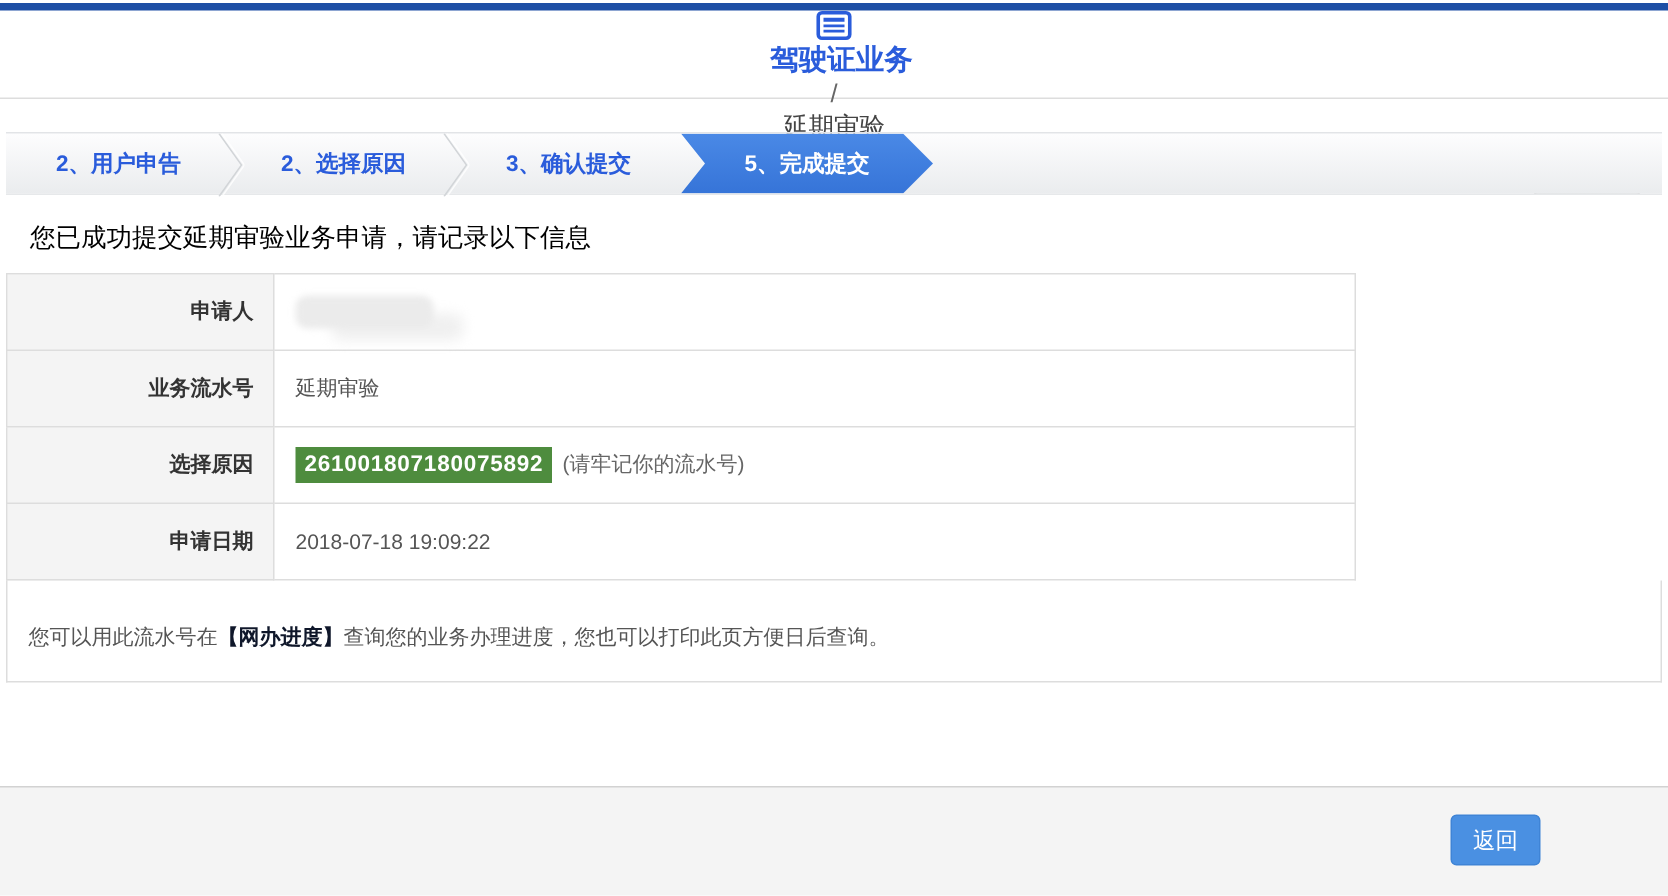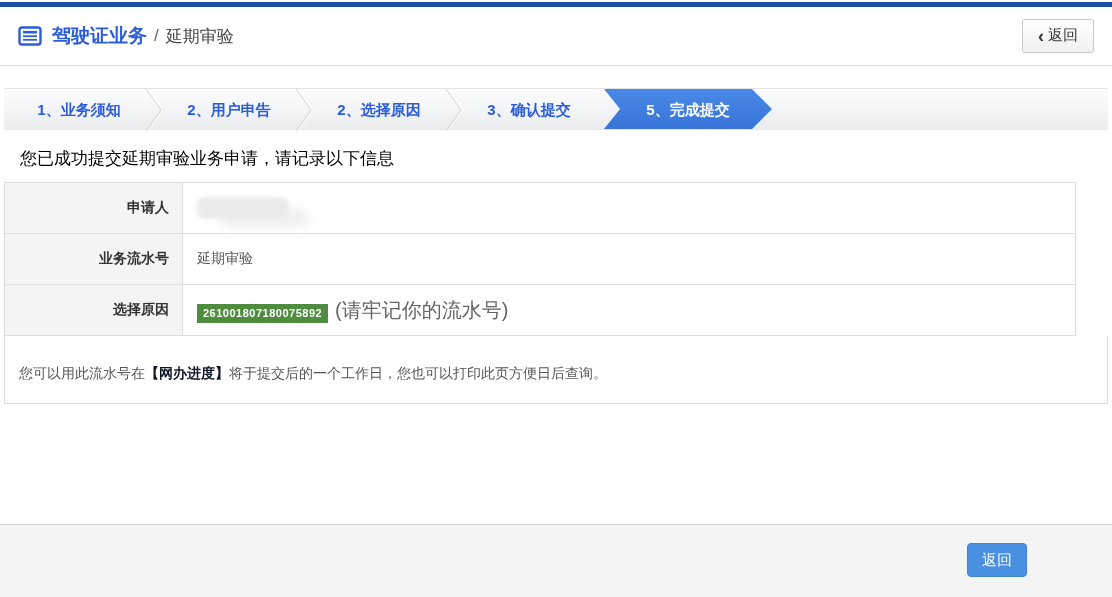--- a/index.html
+++ b/index.html
@@ -4,44 +4,44 @@
 <style>
   * { margin:0; padding:0; box-sizing:border-box; }
   html,body { background:#fff; }
   body { font-family:"Liberation Sans","DejaVu Sans",sans-serif; width:1112px; height:597px; overflow:hidden; }
   .screen { width:1112px; height:597px; background:#fff; position:relative; }
 
   
   .topbar { height:5px; background:#1e4fa5; margin-top:2px; }
 
   
-  .header { height:59px; display:flex; align-items:center; border-bottom:1px solid #ddd; padding:0 18px 0 18px; }
+  .header { height:59px; display:flex; align-items:center; border-bottom:1px solid #ddd; padding:0 18px 0 18px;flex-direction:column; }
   .hicon { width:24px; height:20px; flex:0 0 auto; }
   .title-primary { color:#2a5cdb; font-size:19px; font-weight:bold; margin-left:10px; }
   .title-divider { color:#666; font-size:17px; margin:0 7px; }
   .title-secondary { color:#444; font-size:17px; }
   .back-top { margin-left:auto; background:linear-gradient(#ffffff,#f0f0f0); border:1px solid #c9c9c9; border-radius:3px; padding:6px 15px 7px; font-size:15px; color:#333; cursor:pointer; display:flex; align-items:center; gap:4px; font-family:inherit; }
   .back-top .chev { font-size:18px; line-height:14px; font-weight:bold; color:#333; }
 
   
   .steps { margin:22px 4px 0; height:42px; background:linear-gradient(180deg,#fdfdfe 0%,#eaecee 100%); border-top:1px solid #e2e4e7; border-bottom:1px solid #e6e8ea; display:flex; position:relative; }
   .step { width:150px; line-height:42px; text-align:center; color:#2a5cdb; font-size:15px; font-weight:bold; position:relative; cursor:pointer; }
   .step .sep { position:absolute; right:-9px; top:0; z-index:2; }
   .step.active { width:168px; background:linear-gradient(180deg,#4a89e6,#3674d8); color:#fff; clip-path:polygon(0 0, calc(100% - 20px) 0, 100% 50%, calc(100% - 20px) 100%, 0 100%, 16px 50%); z-index:3;text-align:center; }
 
   
   .success-msg { margin:17px 0 0 20px; font-size:17px; color:#000000; }
 
   
-  .info-table { margin:12px 4px 0; width:1072px; border-collapse:collapse; }
+  .info-table { margin:12px 4px 0; width:900px; border-collapse:collapse; }
   .info-table td { border:1px solid #ddd; height:51px; font-size:14px; vertical-align:middle; }
   .info-table td.lbl { width:178px; background:#f4f4f4; text-align:right; padding-right:13px; color:#333; font-weight:bold; }
   .info-table td.val { padding-left:14px; color:#555; background:#fff; }
-  .serial-badge { display:inline-block; background:#4e8c3e; color:#fff; font-weight:bold; font-size:11px; padding:3px 6px 4px; letter-spacing:.5px; }
-  .serial-note { color:#666; font-size:20px; margin-left:3px; }
+  .serial-badge { display:inline-block; background:#4e8c3e; color:#fff; font-weight:bold; font-size:15px; padding:3px 6px 4px; letter-spacing:.5px; }
+  .serial-note { color:#666; font-size:14px; margin-left:3px; }
   .redacted { display:inline-block; width:92px; height:22px; background:#ebebeb; border-radius:8px; filter:blur(2px); box-shadow:22px 10px 8px -2px #f0f0f0; vertical-align:middle; }
 
   
   .notes-box { margin:0 4px; border:1px solid #ddd; border-top:none; padding:10px 14px 6px; }
   .notes-box p { font-size:14px; color:#555; line-height:1.45; margin:17px 0 27px; }
   .notes-box p:last-child { margin-bottom:14px; }
   .note-link { color:#0f172a; font-weight:bold; cursor:pointer; }
 
   
   .footer { position:absolute; left:0; right:0; bottom:0; top:522px; background:#f4f4f4; border-top:1px solid #d2d2d2; }
@@ -64,27 +64,20 @@
     <span class="title-primary">驾驶证业务</span>
     <span class="title-divider">/</span>
     <span class="title-secondary">延期审验</span>
     <button class="back-top">
       <span class="chev">‹</span>
       <span>返回</span>
     </button>
   </div>
 
   <div class="steps">
-    <div class="step">
-      <span>1、业务须知</span>
-      <svg class="sep" width="18" height="42" viewBox="0 0 18 42">
-          <path d="M1 0 L16 21 L1 42" stroke="#d2d5d8" fill="none"></path>
-          <path d="M3 0 L18 21 L3 42" stroke="#ffffff" fill="none" opacity="0.8"></path>
-        </svg>
-    </div>
     <div class="step">
       <span>2、用户申告</span>
       <svg class="sep" width="18" height="42" viewBox="0 0 18 42">
           <path d="M1 0 L16 21 L1 42" stroke="#d2d5d8" fill="none"></path>
           <path d="M3 0 L18 21 L3 42" stroke="#ffffff" fill="none" opacity="0.8"></path>
         </svg>
     </div>
     <div class="step">
       <span>2、选择原因</span>
       <svg class="sep" width="18" height="42" viewBox="0 0 18 42">
@@ -112,24 +105,28 @@
       <td class="lbl">业务流水号</td>
       <td class="val">延期审验</td>
     </tr>
     <tr>
       <td class="lbl">选择原因</td>
       <td class="val">
         <span class="serial-badge">261001807180075892</span>
         <span class="serial-note">(请牢记你的流水号)</span>
       </td>
     </tr>
+    <tr>
+      <td class="lbl">申请日期</td>
+      <td class="val">2018-07-18 19:09:22</td>
+    </tr>
   </tbody>
     </table>
 
   <div class="notes-box">
-    <p><span>您可以用此流水号在</span><span class="note-link">【网办进度】</span><span>将于提交后的一个工作日，您也可以打印此页方便日后查询。</span></p>
+    <p><span>您可以用此流水号在</span><span class="note-link">【网办进度】</span><span>查询您的业务办理进度，您也可以打印此页方便日后查询。</span></p>
   </div>
 
   <div class="footer">
     <button class="back-bottom">返回</button>
   </div>
 
 </div>
 
 </body></html>

